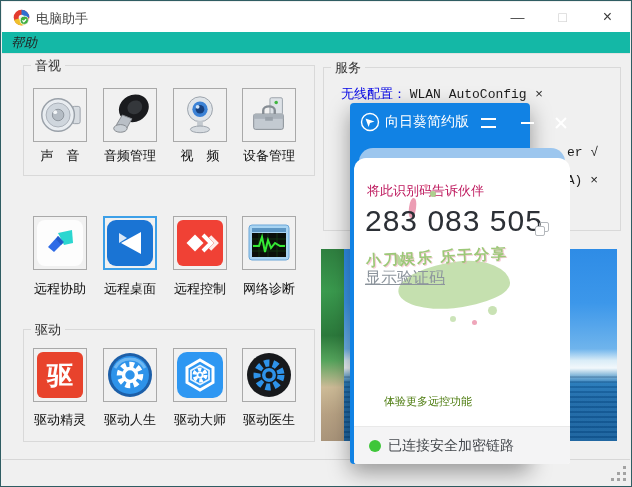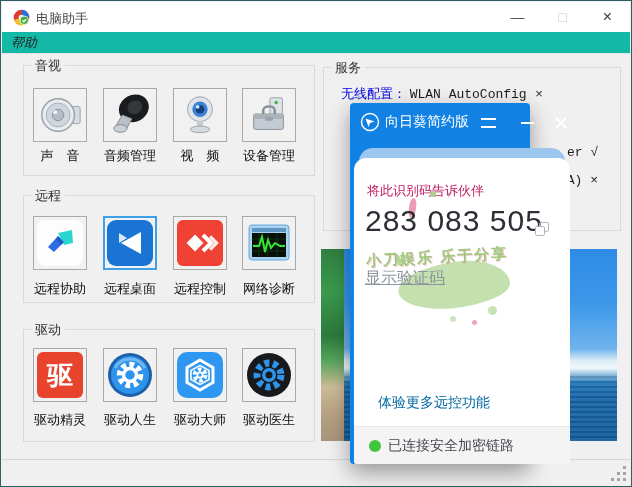--- a/index.html
+++ b/index.html
@@ -62,21 +62,21 @@
   .idcode{position:absolute;left:11px;top:46px;font-size:30px;font-weight:500;color:#2c3036;letter-spacing:1px;white-space:nowrap;z-index:4;text-align:center;}
   .copyicon{position:absolute;left:181px;top:64px;width:16px;height:16px;z-index:4;}
   .copyicon .back{position:absolute;left:4px;top:0;width:10px;height:10px;border:1.5px solid #b4b8bc;border-radius:2px;box-sizing:border-box;}
   .copyicon .front{position:absolute;left:0;top:4px;width:10px;height:10px;border:1.5px solid #b4b8bc;border-radius:2px;background:#fff;box-sizing:border-box;}
   .wm-text{position:absolute;left:12px;top:90px;font-size:15px;font-weight:bold;color:#9cc878;
     transform:rotate(-3deg);letter-spacing:2px;white-space:nowrap;z-index:5;text-shadow:1px 1px 0 rgba(240,166,186,.55);}
   .showcode{position:absolute;left:11px;top:110px;font-size:16px;color:#8d959d;text-decoration:underline;z-index:6;}
   .blob{position:absolute;background:#b7d89b;opacity:.8;z-index:2;}
   .blob-big{left:44px;top:104px;width:112px;height:46px;border-radius:60% 45% 55% 50%/55% 60% 45% 50%;transform:rotate(-6deg);}
   .dot{position:absolute;border-radius:50%;z-index:3;}
-  .morelink{position:absolute;left:24px;top:236px;font-size:14px;color:#0369a1;z-index:4;}
+  .morelink{position:absolute;left:30px;top:236px;font-size:11px;color:#4d7c0f;z-index:4;}
   .ov-status{position:absolute;left:0;right:0;top:268px;height:38px;background:#f4f4f5;border-top:1px solid #e9e9e9;}
   .ov-dot{position:absolute;left:15px;top:13px;width:12px;height:12px;border-radius:50%;background:#3fc63a;}
   .ov-status-text{position:absolute;left:34px;top:10px;font-size:14px;color:#45494e;}
   svg{display:block;}
 </style>
 </head>
 <body>
 
 <div class="win">
 
@@ -147,23 +147,20 @@
         <rect x="8" y="23" width="31" height="5" fill="#aab2ba"></rect>
         <rect x="20" y="26" width="8" height="4" fill="#9aa2aa"></rect>
       </svg>
     </span>
   </div>
   <div class="applabel" style="left:24px;top:146px;">声　音</div>
   <div class="applabel" style="left:94px;top:146px;text-align:center;">音频管理</div>
   <div class="applabel" style="left:164px;top:146px;">视　频</div>
   <div class="applabel" style="left:233px;top:146px;">设备管理</div>
 
-  <div class="groupbox" style="left:22px;top:194px;width:290px;height:106px;">
-    <span class="gb-label">远程</span>
-  </div>
   <div class="appbtn" style="left:32px;top:215px;">
     <span>
       <svg width="46" height="46" viewBox="0 0 46 46">
         <rect width="46" height="46" rx="8" fill="#fdfdfd"></rect>
         <polygon points="11,27 21,16 27,22 17,32" fill="#2e6be6"></polygon>
         <polygon points="21,13 35,10 36,23 27,25" fill="#2bd6d0"></polygon>
         <polygon points="21,16 27,22 24,25 19,19" fill="#1f55c4" opacity="0.8"></polygon>
       </svg>
     </span>
   </div>

